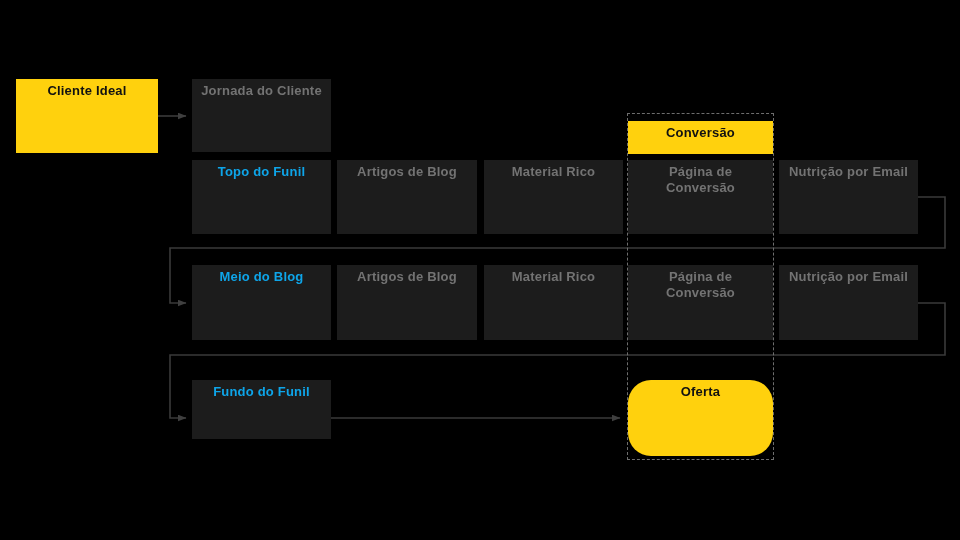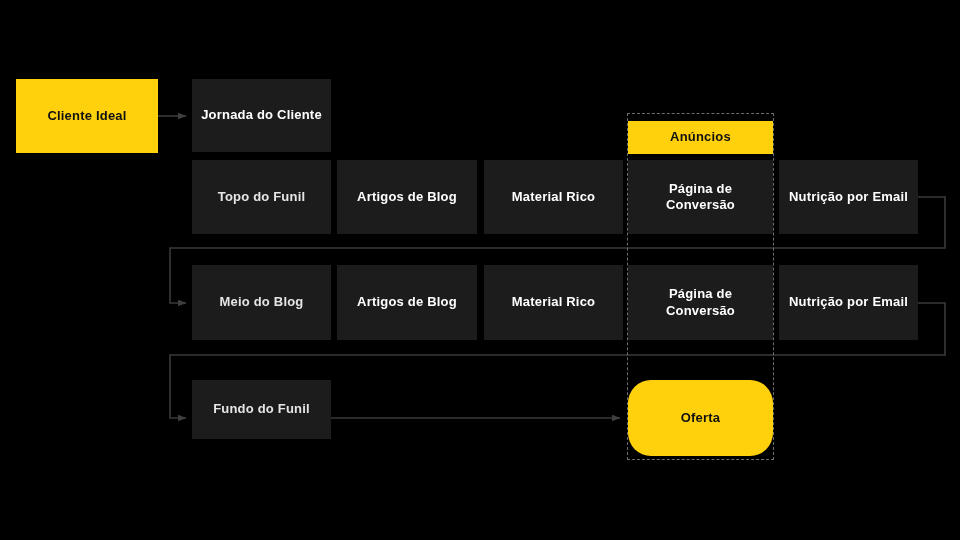--- a/index.html
+++ b/index.html
@@ -14,36 +14,36 @@
   #canvas {
     position: relative;
     width: 960px;
     height: 540px;
     background: #000000;
     overflow: hidden;
   }
   .node {
     position: absolute;
     display: flex;
-    align-items: center;
+    align-items: flex-start;
     justify-content: center;
     text-align: center;
     font-weight: bold;
     font-size: 13px;
     line-height: 1.25;
     letter-spacing: 0.2px;
     box-sizing: border-box;
     padding: 4px 8px;
   }
   .node.dark {
     background: #1c1c1c;
-    color: #ffffff;
+    color: #737373;
   }
   .node.dark.accent-text {
-    color: #e5e5e5;
+    color: #0ea5e9;
   }
   .node.yellow {
     background: #ffd10d;
     color: #111111;
   }
   .dashed-region {
     position: absolute;
     border: 1px dashed #6e6e6e;
     box-sizing: border-box;
     pointer-events: none;
@@ -79,21 +79,21 @@
   <div class="dashed-region" id="dashed-region" style="left: 627px; top: 113px; width: 147px; height: 347px; border-color: rgb(110, 110, 110);"></div>
 
   <div id="node-layer">
       <div class="node yellow" style="left: 16px; top: 79px; width: 142px; height: 74px;">
         <span>Cliente Ideal</span>
       </div>
       <div class="node dark" style="left: 192px; top: 79px; width: 139px; height: 73px;">
         <span>Jornada do Cliente</span>
       </div>
       <div class="node yellow" style="left: 628px; top: 121px; width: 145px; height: 33px;">
-        <span>Anúncios</span>
+        <span>Conversão</span>
       </div>
       <div class="node dark accent-text" style="left: 192px; top: 160px; width: 139px; height: 74px;">
         <span>Topo do Funil</span>
       </div>
       <div class="node dark" style="left: 337px; top: 160px; width: 140px; height: 74px;">
         <span>Artigos de Blog</span>
       </div>
       <div class="node dark" style="left: 484px; top: 160px; width: 139px; height: 74px;">
         <span>Material Rico</span>
       </div>

